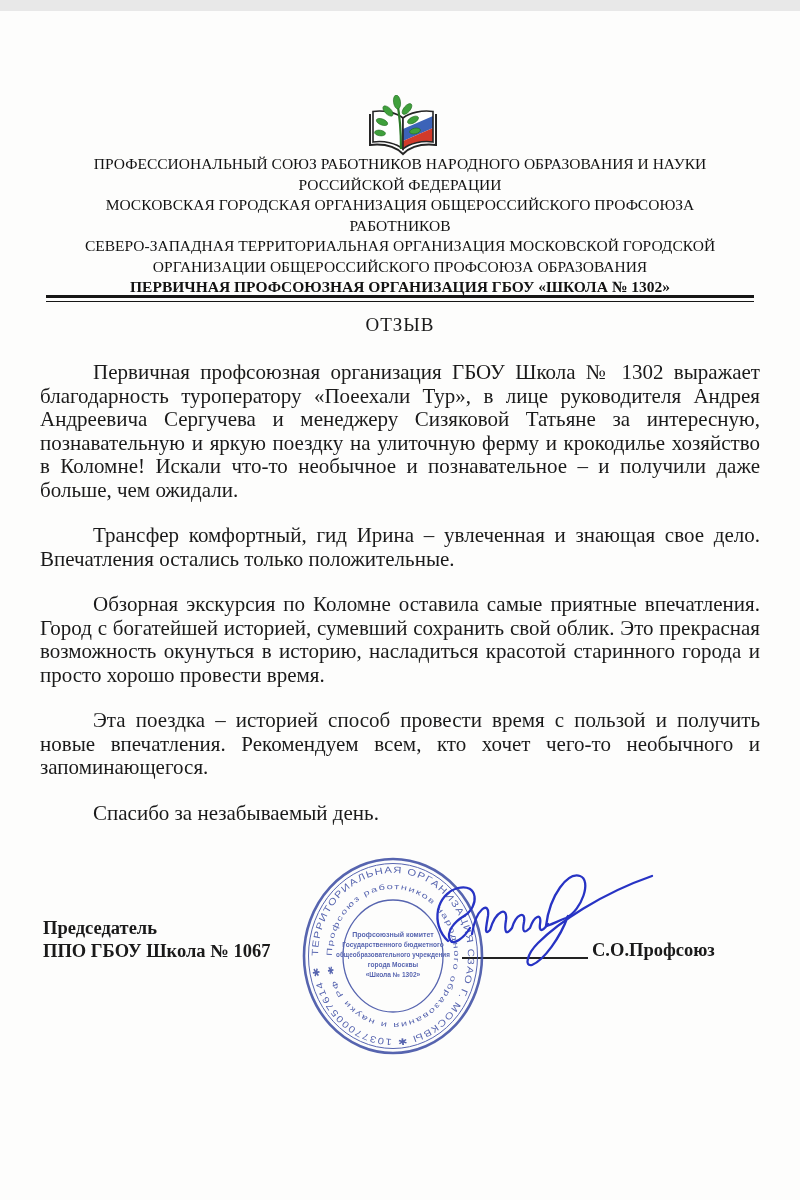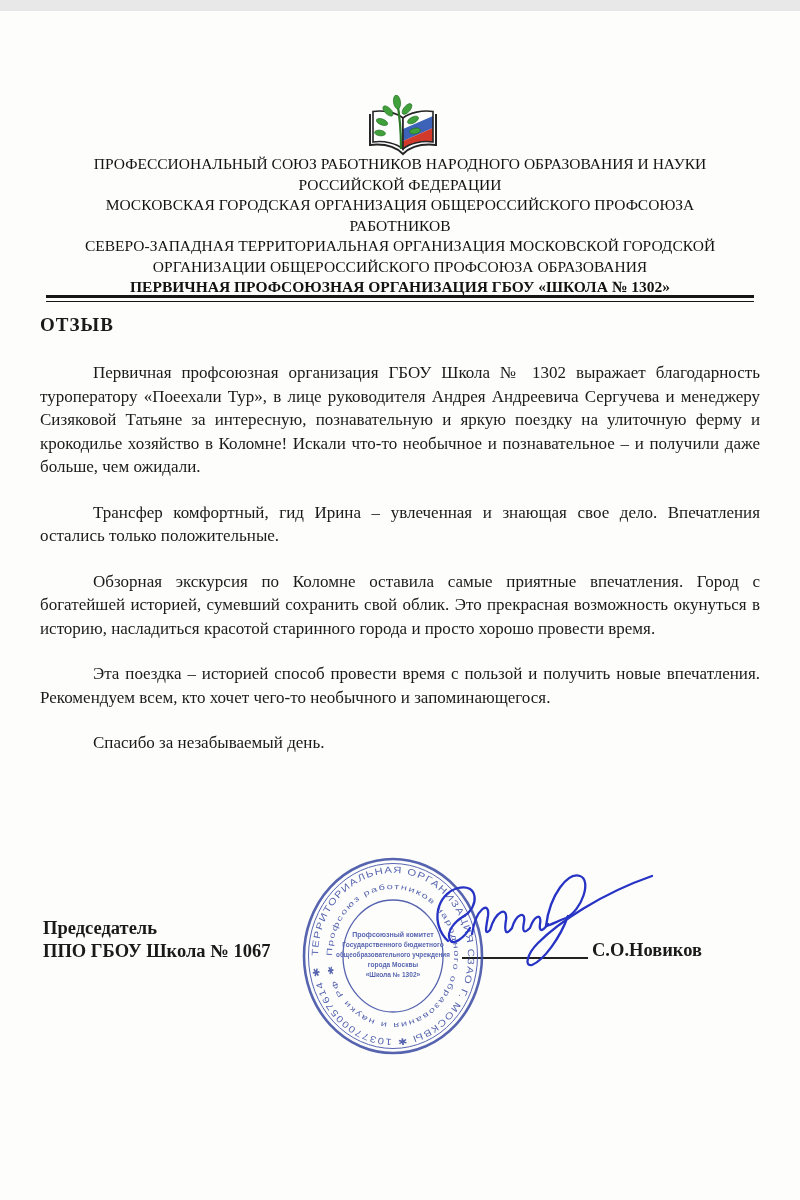--- a/index.html
+++ b/index.html
@@ -22,25 +22,25 @@
   .lh-line{white-space:nowrap;}
   .lh-primary{font-weight:bold;}
   #rule{
     position:absolute;left:46px;top:284px;width:708px;height:9px;
   }
   #rule .thick{height:3px;background:#161616;}
   #rule .thin{height:1px;background:#161616;margin-top:3px;}
   
   #doc-title{
     position:absolute;left:40px;top:303px;width:720px;
-    text-align:left;font-weight:bold;font-size:19px;letter-spacing:1px;
+    text-align:center;font-weight:normal;font-size:19px;letter-spacing:1px;
   }
   #body-text{
     position:absolute;left:40px;top:350px;width:720px;
-    font-size:17px;line-height:23.5px;text-align:justify;
+    font-size:21px;line-height:23.5px;text-align:justify;
   }
   #body-text p{margin:0 0 22px 0;text-indent:53px;}
   
   .sig-label{
     position:absolute;left:43px;font-weight:bold;font-size:18.5px;line-height:23px;white-space:nowrap;
   }
   #sig-pos{top:906px;}
   #sig-org{top:929px;}
   #sig-underline{
     position:absolute;left:462px;top:946px;width:126px;height:2px;background:#222;z-index:1;
@@ -112,21 +112,21 @@
     <p>Первичная профсоюзная организация ГБОУ Школа № 1302 выражает благодарность туроператору «Поеехали Тур», в лице руководителя Андрея Андреевича Сергучева и менеджеру Сизяковой Татьяне за интересную, познавательную и яркую поездку на улиточную ферму и крокодилье хозяйство в Коломне! Искали что-то необычное и познавательное – и получили даже больше, чем ожидали.</p>
     <p>Трансфер комфортный, гид Ирина – увлеченная и знающая свое дело. Впечатления остались только положительные.</p>
     <p>Обзорная экскурсия по Коломне оставила самые приятные впечатления. Город с богатейшей историей, сумевший сохранить свой облик. Это прекрасная возможность окунуться в историю, насладиться красотой старинного города и просто хорошо провести время.</p>
     <p>Эта поездка – историей способ провести время с пользой и получить новые впечатления. Рекомендуем всем, кто хочет чего-то необычного и запоминающегося.</p>
     <p>Спасибо за незабываемый день.</p>
   </div>
 
   <div id="sig-pos" class="sig-label">Председатель</div>
   <div id="sig-org" class="sig-label">ППО ГБОУ Школа № 1067</div>
   <div id="sig-underline"></div>
-  <div id="sig-name">С.О.Новиков</div>
+  <div id="sig-name">С.О.Профсоюз</div>
 
   <svg id="stamp" viewBox="0 0 188 206" xmlns="http://www.w3.org/2000/svg">
     <defs>
       <path id="outer-text-path" d="M19,102 A75,83 0 1,1 169,102 A75,83 0 1,1 19,102"></path>
       <path id="inner-text-path" d="M33,102 A61,67 0 1,1 155,102 A61,67 0 1,1 33,102"></path>
     </defs>
     <ellipse class="stamp-ring" cx="94" cy="102" rx="89" ry="97" stroke-width="2.6"></ellipse>
     <ellipse class="stamp-ring" cx="94" cy="102" rx="84.5" ry="92.5" stroke-width="1"></ellipse>
     <ellipse class="stamp-ring" cx="94" cy="102" rx="50" ry="56" stroke-width="1.3"></ellipse>
     <text class="stamp-text" font-size="9.2" letter-spacing="1">

